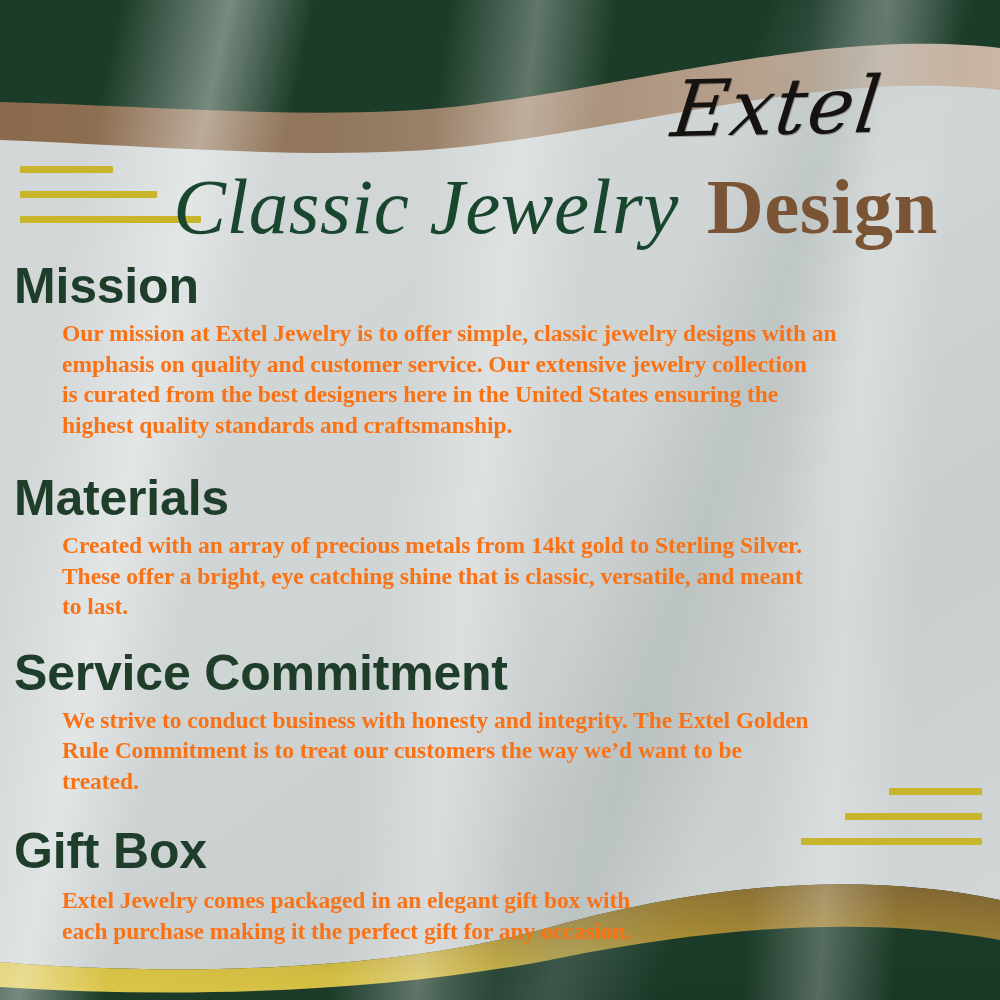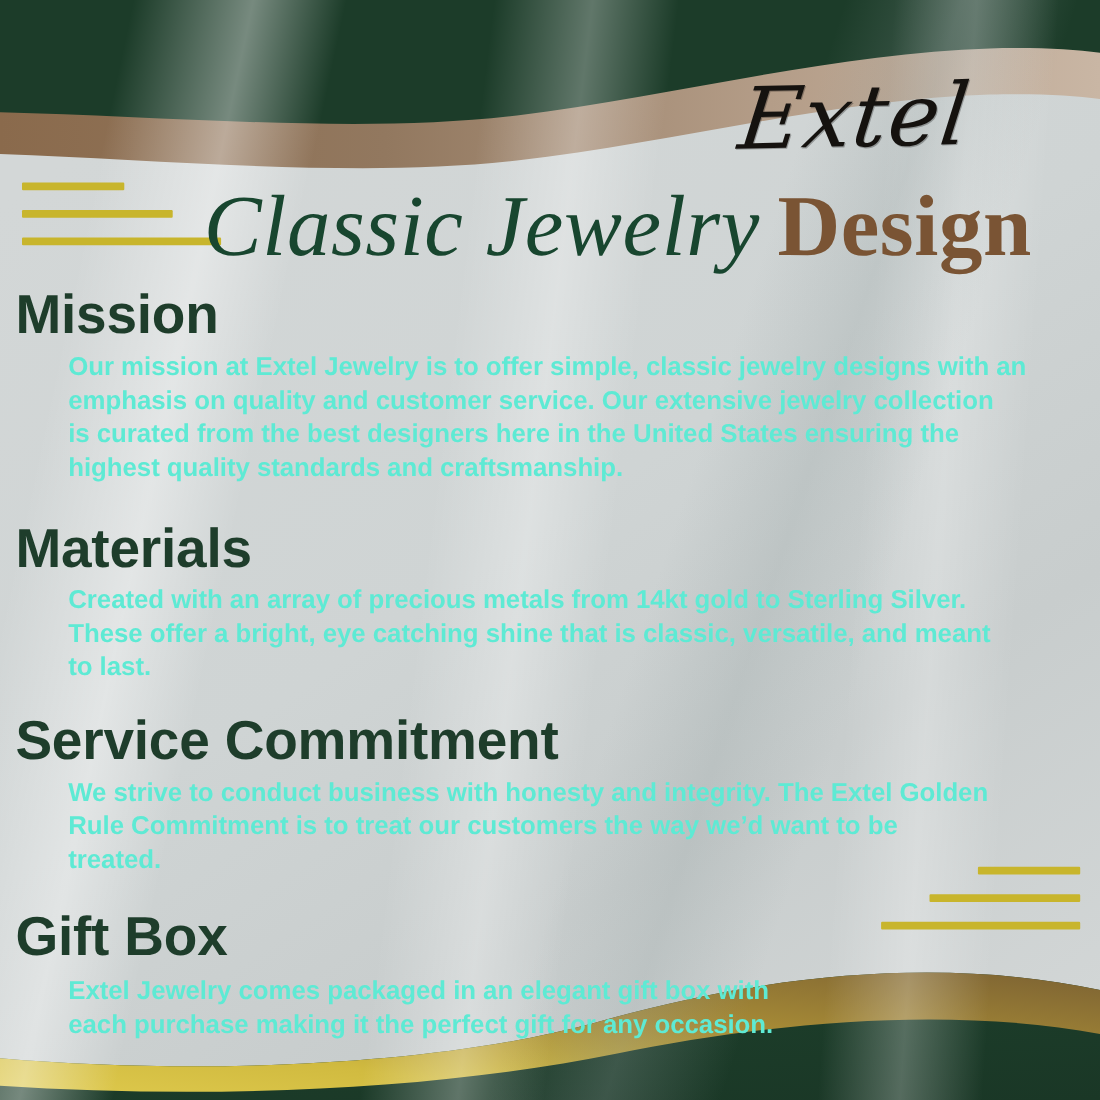--- a/index.html
+++ b/index.html
@@ -61,21 +61,21 @@
     position: absolute;
     left: 0;
     top: 158px;
     width: 1000px;
     height: 96px;
     display: flex;
     align-items: center;
     justify-content: flex-end;
     padding-right: 62px;
     box-sizing: border-box;
-    gap: 16px;
+    gap: 28px;
   }
   .title-classic {
     font-family: "Liberation Serif", "DejaVu Serif", serif;
     font-style: italic;
     font-weight: 400;
     font-size: 79px;
     line-height: 1;
     color: #18462f;
     white-space: nowrap;
     letter-spacing: .5px;
@@ -119,25 +119,25 @@
   .sec-head {
     font-family: "Liberation Sans", sans-serif;
     font-weight: bold;
     font-size: 50px;
     line-height: 1.12;
     color: #1e3d2b;
     margin: 0 0 4px 14px;
     letter-spacing: -.2px;
   }
   .sec-body {
-    font-family: Liberation Sans, sans-serif;
+    font-family: Liberation Serif, serif;
     font-weight: bold;
     font-size: 23.5px;
     line-height: 1.30;
-    color: #5eead4;
+    color: #f97316;
     margin: 0 22px 0 62px;
     letter-spacing: -.05px;
   }
   .sec-body .ln { display: block; white-space: nowrap; }
 
   .sp-mission   { margin-top: 0px; }
   .sp-materials { margin-top: 30px; }
   .sp-service   { margin-top: 23px; }
   .sp-giftbox   { margin-top: 27px; }
   .sp-giftbox .sec-body { margin-top: 6px; }

